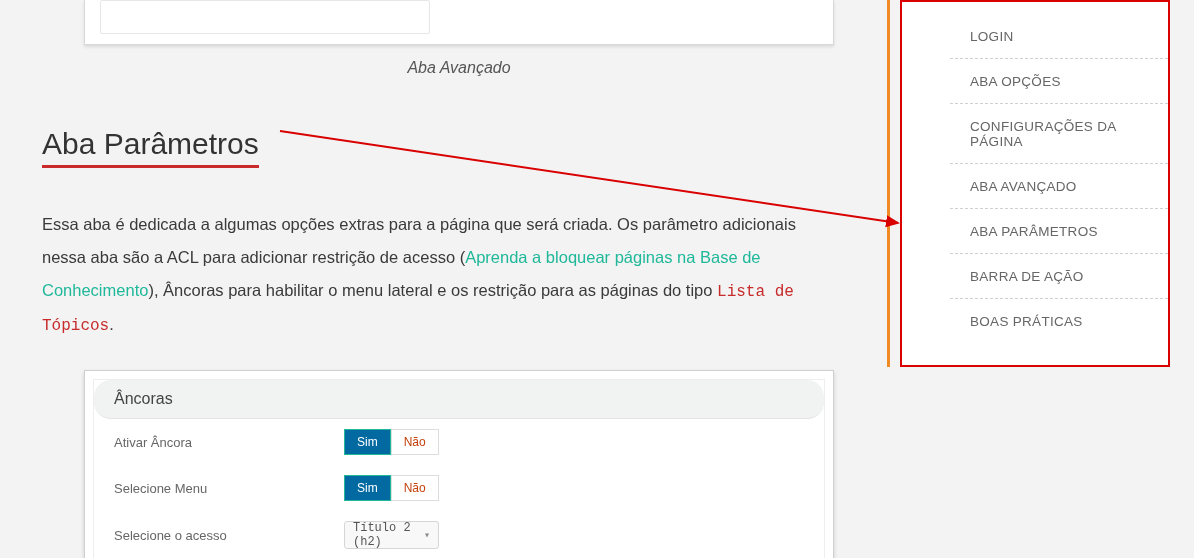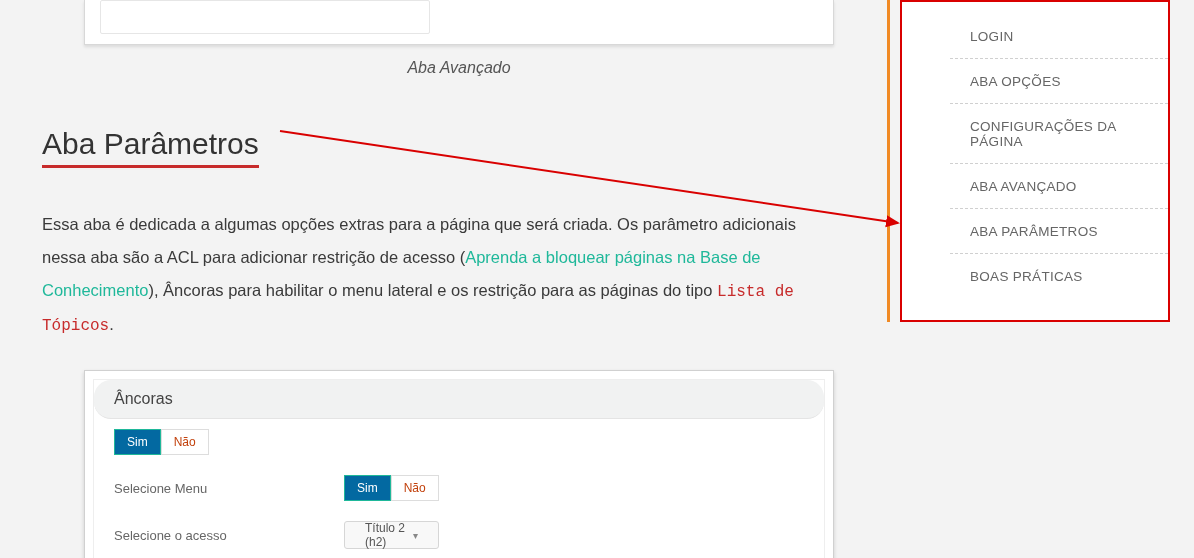--- a/index.html
+++ b/index.html
@@ -108,26 +108,27 @@
     background: #0369a1;
     color: #fff;
     border-color: #1fb89a;
   }
   .select-box {
     display: inline-flex;
     align-items: center;
     justify-content: space-between;
     width: 95px;
     height: 28px;
-    padding: 0 20px;
+    padding: 0 8px;
     border: 1px solid #d6d6d6;
     border-radius: 3px;
     background: #f8f8f8;
     font-size: 12px;
     color: #555;
+    font-family: Liberation Mono, monospace;
   }
   
   .sidebar-wrap {
     position: absolute;
     left: 887px;
     top: 0;
     border-left: 3px solid #f08a24;
     padding-left: 10px;
   }
   .sidebar {
@@ -170,20 +171,21 @@
 
   <p class="para">
     <span>Essa aba é dedicada a algumas opções extras para a página que será criada. Os parâmetro adicionais nessa aba são a ACL para adicionar restrição de acesso (</span><a href="#">Aprenda a bloquear páginas na Base de Conhecimento</a><span>), Âncoras para habilitar o menu lateral e os restrição para as páginas do tipo </span><code class="ltopicos">Lista de Tópicos</code><span>.</span>
   </p>
 
   <div class="anchor-card">
     <div class="anchor-card-body">
       <div class="anchor-head">Âncoras</div>
 
       <div class="field-row">
+        <div class="field-label">Ativar Âncora</div>
         <div class="toggle-group">
           <div class="toggle-btn green">Sim</div>
           <div class="toggle-btn">Não</div>
         </div>
       </div>
 
       <div class="field-row">
         <div class="field-label">Selecione Menu</div>
         <div class="toggle-group">
           <div class="toggle-btn green">Sim</div>
@@ -205,20 +207,21 @@
   
 </div>
 
 <div class="sidebar-wrap">
   <div class="sidebar">
     <div class="sidebar-item">LOGIN</div>
     <div class="sidebar-item">ABA OPÇÕES</div>
     <div class="sidebar-item">CONFIGURAÇÕES DA PÁGINA</div>
     <div class="sidebar-item">ABA AVANÇADO</div>
     <div class="sidebar-item">ABA PARÂMETROS</div>
+    <div class="sidebar-item">BARRA DE AÇÃO</div>
     <div class="sidebar-item">BOAS PRÁTICAS</div>
   </div>
 </div>
 
 <svg class="arrow" viewBox="0 0 632 110">
   <defs>
     <marker id="arrowhead" markerWidth="8" markerHeight="8" refX="6" refY="3" orient="auto">
       <path d="M0,0 L7,3 L0,6 Z" fill="#d90000"></path>
     </marker>
   </defs>

